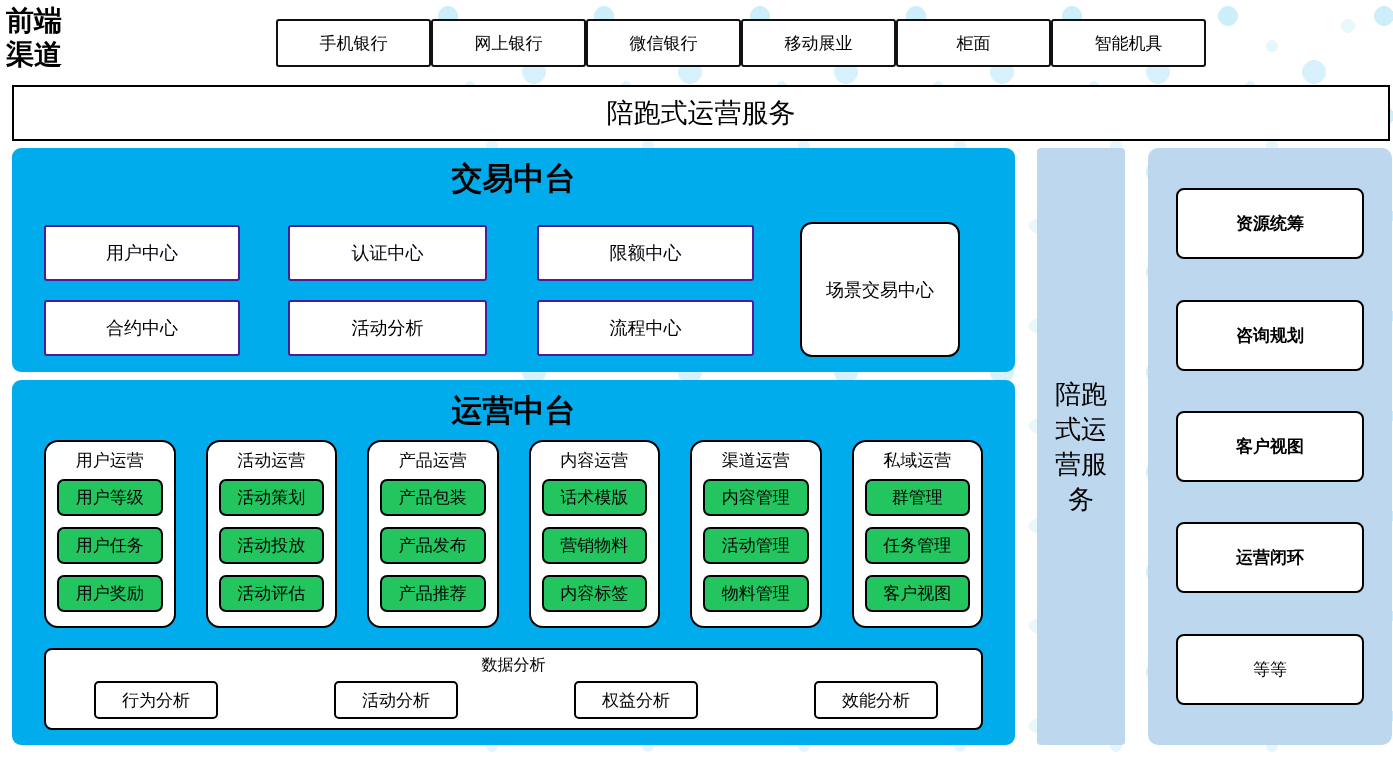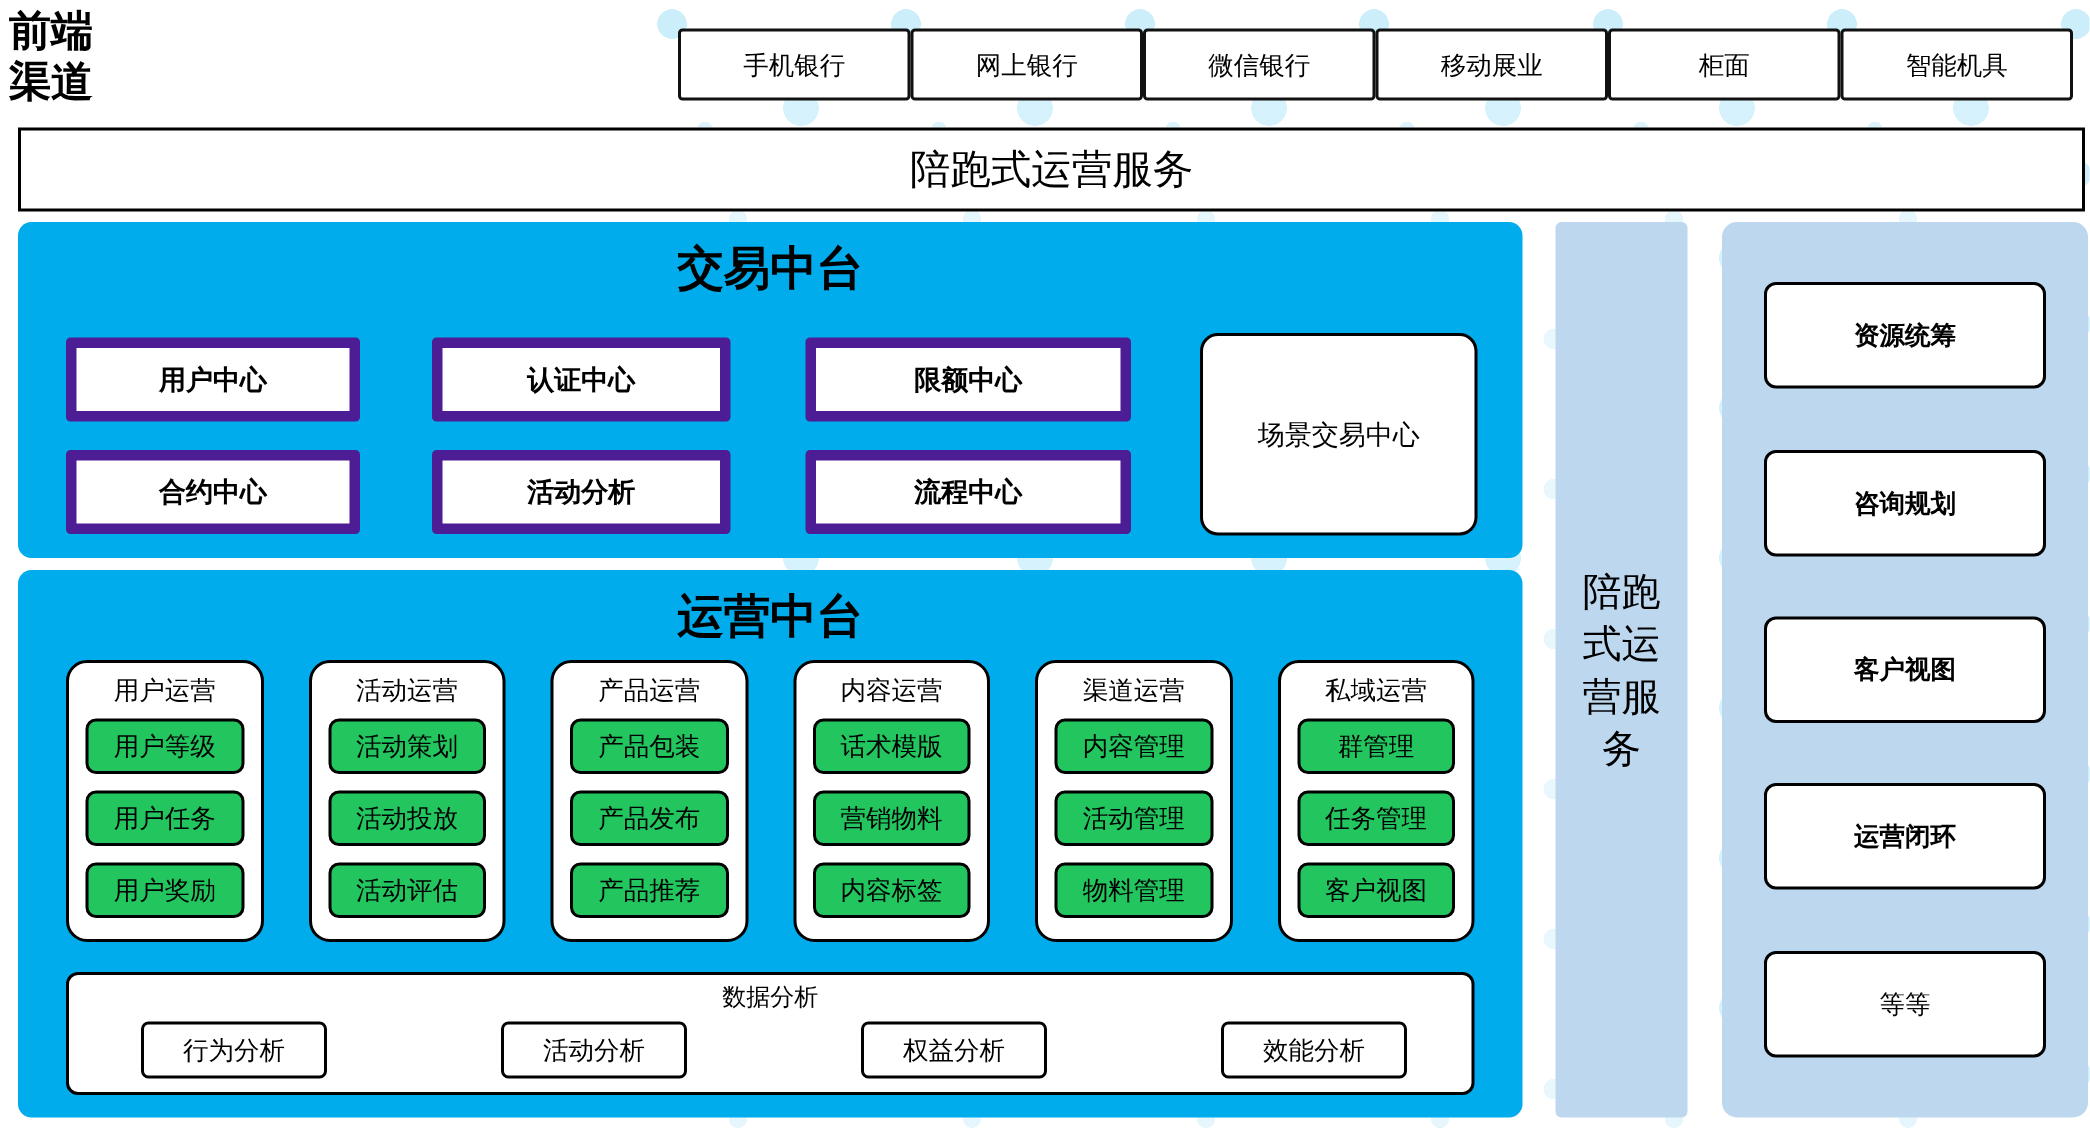--- a/index.html
+++ b/index.html
@@ -26,21 +26,21 @@
 
   .front-label {
     position:absolute; left:6px; top:4px; width:64px;
     font-family:"DejaVu Serif","Liberation Serif",serif;
     font-weight:bold; font-size:28px; line-height:34px;
     word-break:break-all; text-align:left;
   }
 
   .channels {
     position:absolute; left:100px; right:11px; top:19px; height:48px;
-    display:flex; justify-content:flex-end; align-items:center;
+    display:flex; justify-content:center; align-items:center;
   }
   .chan-box {
     width:155px; height:48px; background:#fff;
     border:2px solid #111; border-radius:3px;
     display:flex; align-items:center; justify-content:center;
     font-size:17px;
   }
 
   .fpaas {
     position:absolute; left:12px; right:3px; top:85px; height:56px;
@@ -50,27 +50,26 @@
   }
 
   .block-title { text-align:center; font-size:31px; font-weight:bold; padding-top:10px; }
 
   .trade {
     position:absolute; left:12px; top:148px; width:1003px; height:224px;
     background:#00ACEC; border-radius:9px;
   }
   .center-box {
     position:absolute; height:56px; background:#fff;
-    border:7px solid #4c1d95; border-radius:3px;
+    border:2px solid #4c1d95; border-radius:3px;
     display:flex; align-items:center; justify-content:center;
     font-size:18px;
-    font-weight:bold;
   }
   .scene-box {
-    position:absolute; left:788px; top:74px; width:185px; height:135px;
+    position:absolute; left:788px; top:74px; width:160px; height:135px;
     background:#fff; border:2px solid #000; border-radius:12px;
     display:flex; align-items:center; justify-content:center;
     font-size:18px;
   }
 
   .ops {
     position:absolute; left:12px; top:380px; width:1003px; height:365px;
     background:#00ACEC; border-radius:9px;
   }
   .ops-cols {

